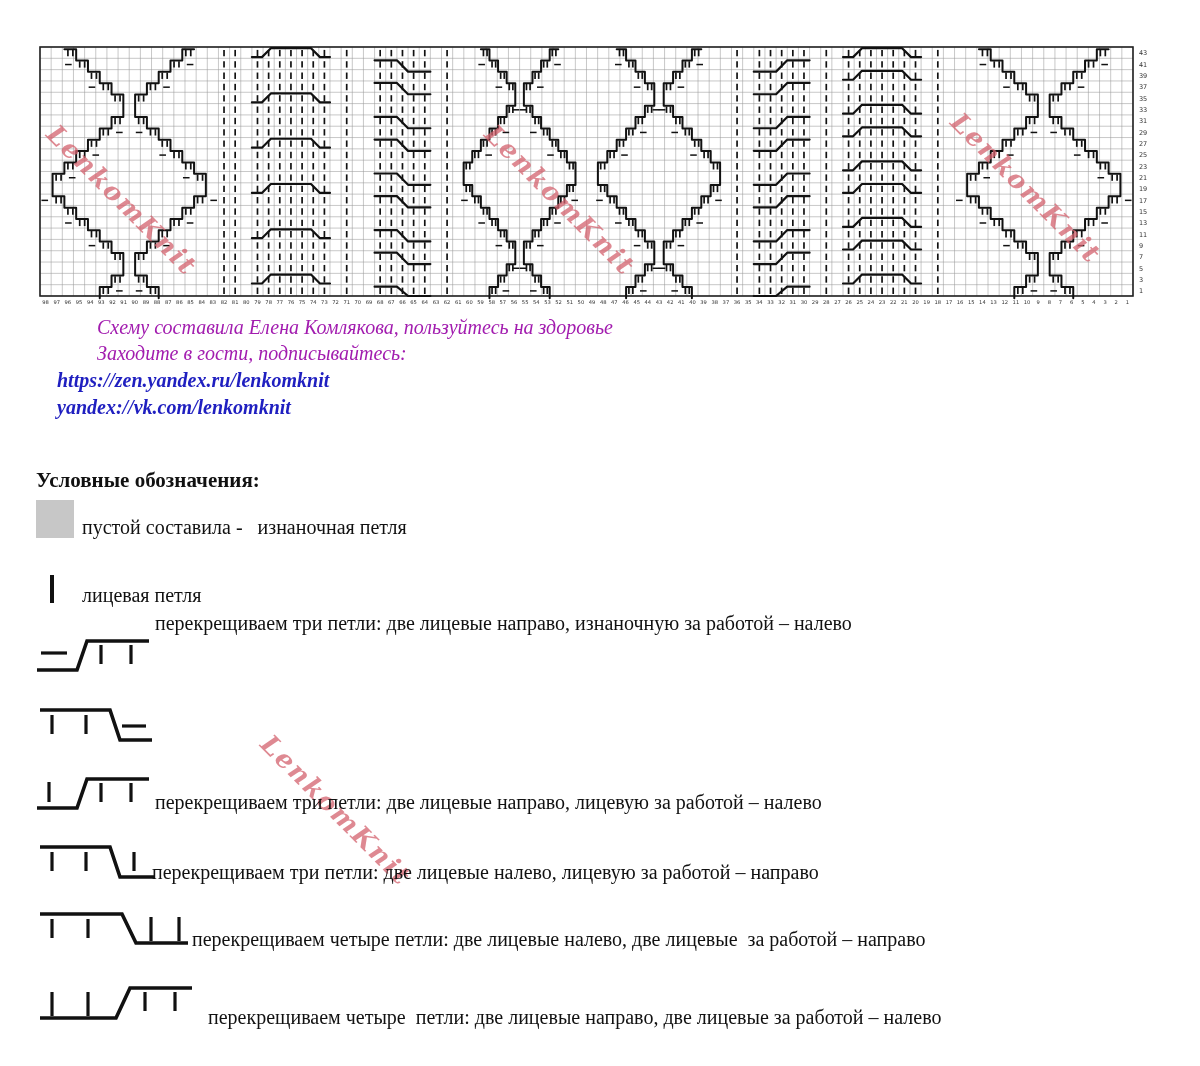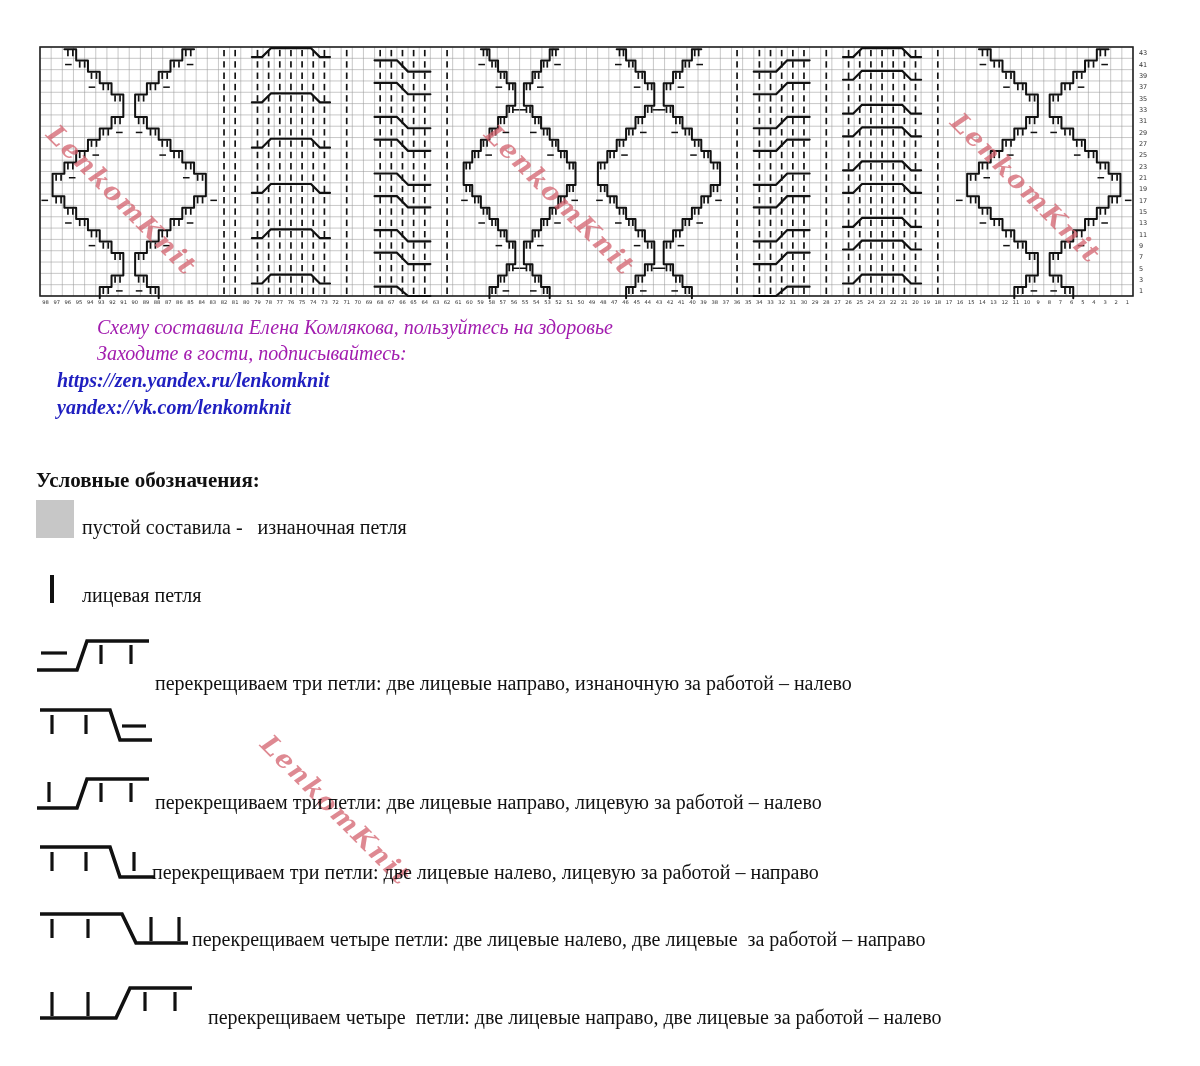--- a/index.html
+++ b/index.html
@@ -1390,21 +1390,21 @@
 
   <div class="knit-bar"></div>
   <div class="legend-text" style="left:82px;top:584px">лицевая петля</div>
 
   <svg class="sym" style="left:35px;top:633px" width="118" height="42">
     <path d="M2 37 H42 L52 8 H114" stroke-width="3.6"></path>
     <line x1="6" y1="20" x2="32" y2="20" stroke-width="3.2"></line>
     <line x1="66" y1="12" x2="66" y2="31" stroke-width="3.2"></line>
     <line x1="96" y1="12" x2="96" y2="31" stroke-width="3.2"></line>
   </svg>
-  <div class="legend-text" style="left:155px;top:672px">перекрещиваем три петли: две лицевые направо, изнаночную за работой – налево</div>
+  <div class="legend-text" style="left:155px;top:612px">перекрещиваем три петли: две лицевые направо, изнаночную за работой – налево</div>
 
   <svg class="sym" style="left:38px;top:704px" width="118" height="44">
     <path d="M2 6 H72 L82 36 H114" stroke-width="3.6"></path>
     <line x1="14" y1="11" x2="14" y2="30" stroke-width="3.2"></line>
     <line x1="48" y1="11" x2="48" y2="30" stroke-width="3.2"></line>
     <line x1="84" y1="22" x2="108" y2="22" stroke-width="3.2"></line>
   </svg>
 
   <svg class="sym" style="left:35px;top:772px" width="118" height="42">
     <path d="M2 36 H42 L52 7 H114" stroke-width="3.6"></path>

